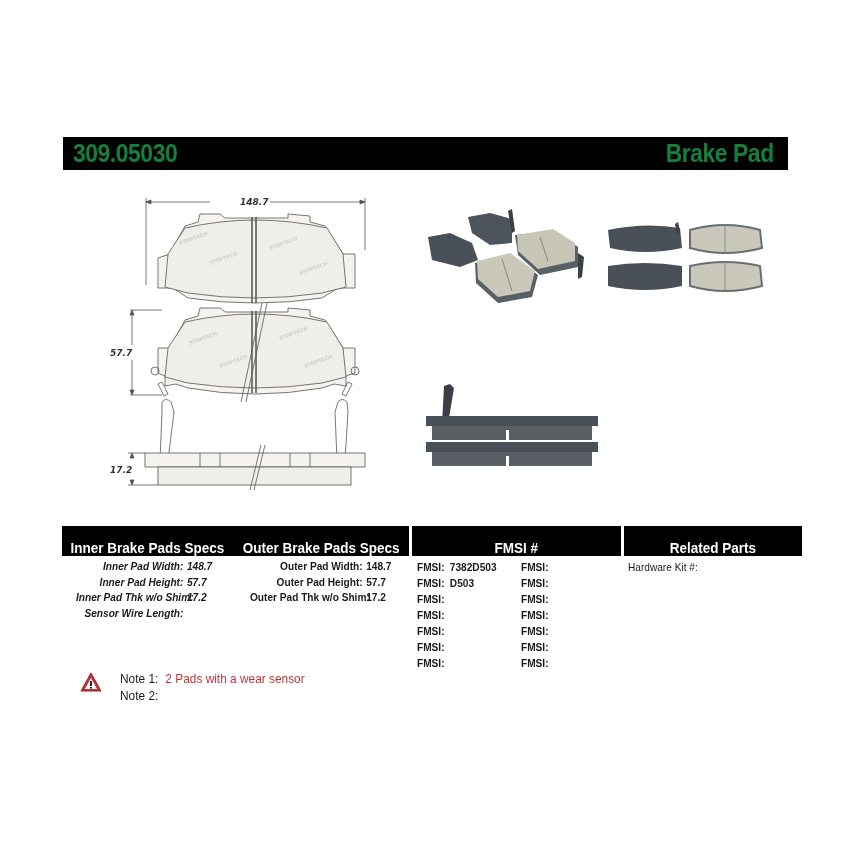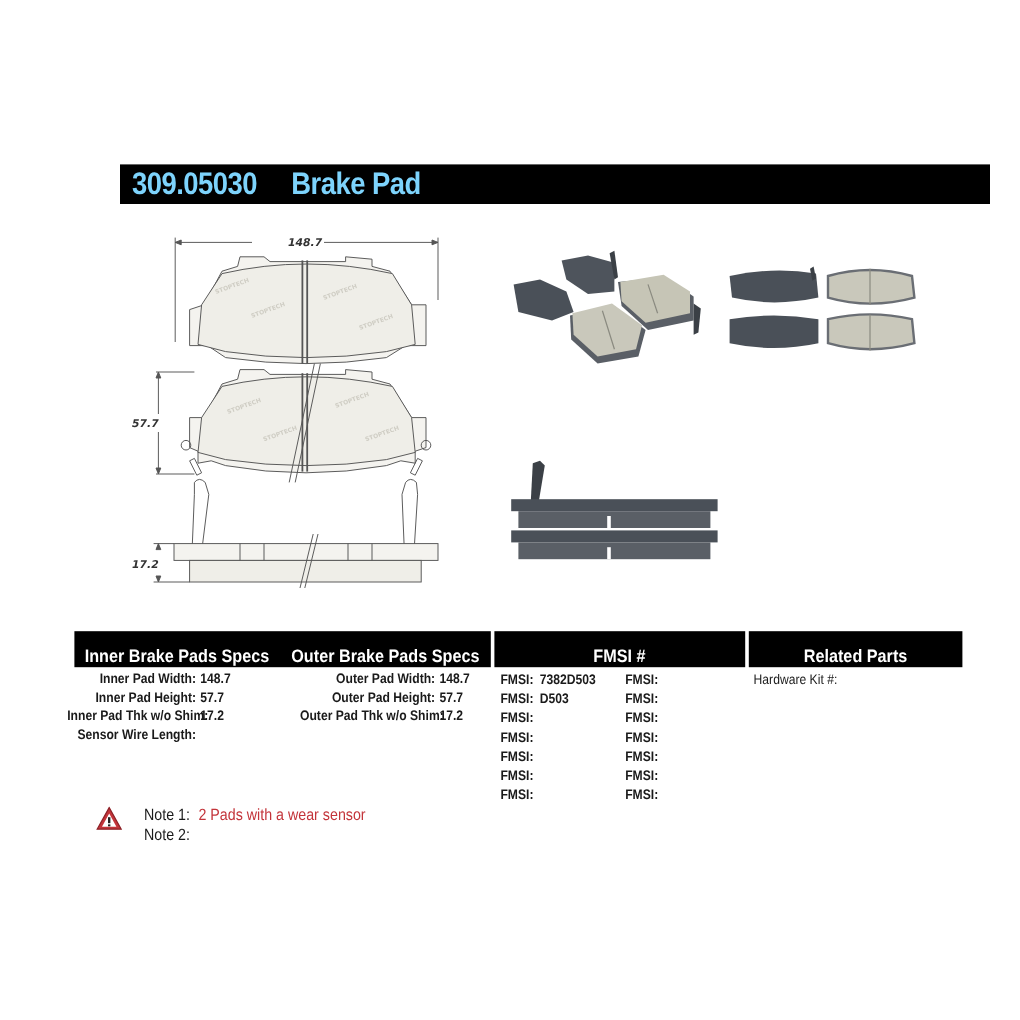--- a/index.html
+++ b/index.html
@@ -1,42 +1,42 @@
 <!DOCTYPE html>
 <html><head>
 <meta charset="utf-8">
 <style>
   html, body { margin: 0; padding: 0; background: #ffffff; }
   body { width: 850px; height: 850px; position: relative; overflow: hidden;
          font-family: "Liberation Sans", sans-serif; color: #1a1a1a; }
 
   .title-bar { position: absolute; left: 63px; top: 137px; width: 725px; height: 33px;
-               background: #000; color: #7dd3fc; display: flex; align-items: center;
-               justify-content: flex-start; box-sizing: border-box; padding: 0 14px 0 10px; margin-left: 37px; }
+               background: #000; color: #15803d; display: flex; align-items: center;
+               justify-content: space-between; box-sizing: border-box; padding: 0 14px 0 10px; }
   .title-bar .part { font-size: 26px; font-weight: bold; letter-spacing: -0.5px; transform: scaleX(0.88); transform-origin: left center; }
   .title-bar .type { font-size: 26px; font-weight: bold; letter-spacing: -0.5px; transform: scaleX(0.88); transform-origin: right center; }
 
   .drawing { position: absolute; left: 110px; top: 190px; width: 290px; height: 300px; }
   .photo-a { position: absolute; left: 420px; top: 205px; width: 180px; height: 100px; }
   .photo-b { position: absolute; left: 600px; top: 220px; width: 180px; height: 80px; }
   .photo-c { position: absolute; left: 420px; top: 380px; width: 185px; height: 90px; }
 
   .hdr { position: absolute; top: 526px; height: 30px; background: #000; color: #fff;
          display: flex; align-items: flex-end; justify-content: center;
          font-size: 15px; font-weight: bold; box-sizing: border-box; }
   .hdr span { transform: scaleX(0.9); display: inline-block; white-space: nowrap; }
   .hdr-specs { left: 62px; width: 347px; justify-content: space-around; }
   .hdr-fmsi { left: 412px; width: 209px; }
   .hdr-related { left: 624px; width: 178px; }
 
   .spec-col { position: absolute; top: 559px; font-size: 11.5px; font-weight: bold; line-height: 15.5px; }
   .spec-row { display: flex; white-space: nowrap; }
   .spec-row .lbl { text-align: right; display: inline-block; }
   .spec-row .val { display: inline-block; padding-left: 4px; }
-  .inner-col { left: 56px; }
+  .inner-col { left: 76px; font-style: italic; }
   .inner-col .lbl { width: 122px; }
   .outer-col { left: 250px; }
   .outer-col .lbl { width: 128px; }
   .narrow { transform: scaleX(0.88); transform-origin: left top; }
 
   .fmsi-col { position: absolute; top: 559px; font-size: 11.5px; font-weight: bold; line-height: 16px; }
   .fmsi-col .row { white-space: nowrap; }
   .fmsi-col .v { padding-left: 6px; }
   .fmsi-left { left: 417px; }
   .fmsi-right { left: 521px; }

